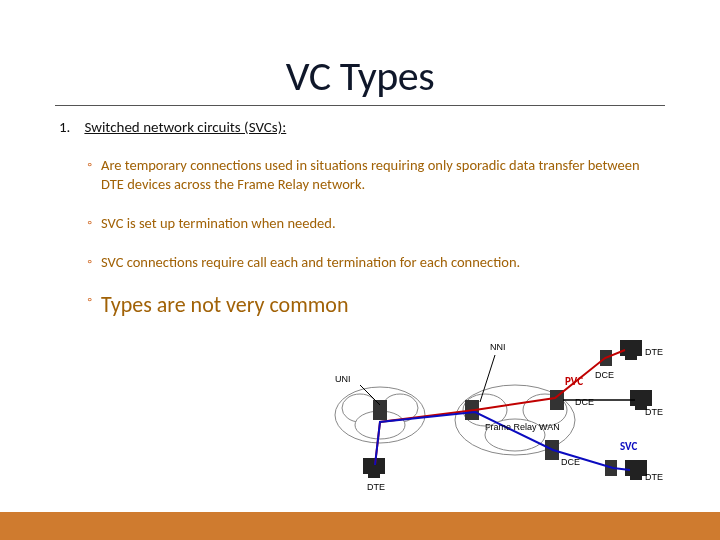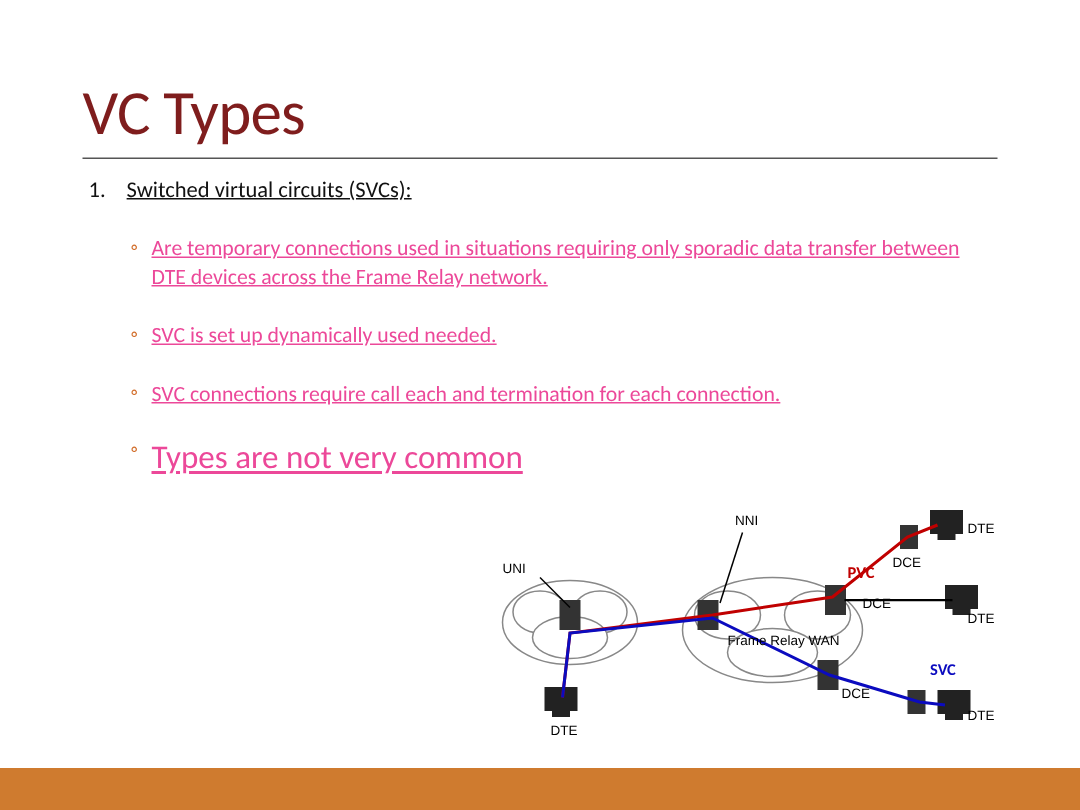--- a/index.html
+++ b/index.html
@@ -1,49 +1,49 @@
 <!DOCTYPE html>
 <html><head>
 <meta charset="utf-8">
 <style>
   * { box-sizing: border-box; margin: 0; padding: 0; }
   html, body { width: 720px; height: 540px; font-family: "Segoe UI", Calibri, Arial, sans-serif; background: #fff; overflow: hidden; }
   .slide { position: relative; width: 720px; height: 540px; padding: 50px 55px 0 55px; }
-  .title { font-size: 42px; font-weight: 300; color: #7f1d1d; letter-spacing: -0.5px; }
+  .title { font-size: 42px; font-weight: 300; color: #0f172a; letter-spacing: -0.5px; text-align: center; }
   .title-rule { border: none; border-top: 1px solid #555; margin-top: 4px; margin-bottom: 12px; }
   .list-item-1 { font-size: 15px; color: #111; margin-left: 4px; }
   .list-item-1 .num { display:inline-block; width:22px; }
   .list-item-1 .txt { text-decoration: underline; }
   .sub-list { margin-left: 32px; }
-  .sub-item { font-size: 14.5px; color: #ec4899; margin-top: 20px; line-height: 1.3; position: relative; padding-left: 14px; text-decoration: underline; }
+  .sub-item { font-size: 14.5px; color: #a16207; margin-top: 20px; line-height: 1.3; position: relative; padding-left: 14px; }
   .sub-item::before { content: "◦"; position: absolute; left: 0; top: 0; color: #d26e2b; font-size: 14px; }
   .sub-item.big { font-size: 22px; font-weight: 400; margin-top: 20px; }
   .diagram-wrap { position: absolute; right: 55px; bottom: 40px; width: 340px; height: 170px; }
   .footer-bar { position: absolute; left: 0; bottom: 0; width: 720px; height: 28px; background: #cf7b2f; }
   
   .diag-label { font-family: Arial, sans-serif; font-size: 9px; fill: #000; }
   .diag-label-red { fill: #c00000; font-weight: bold; font-size: 11px; }
   .diag-label-blue { fill: #0b0bbf; font-weight: bold; font-size: 11px; }
 </style>
 </head>
 <body>
 
 <div class="slide">
 
   <h1 class="title">VC Types</h1>
   <hr class="title-rule">
 
   <div class="list-item-1">
     <span class="num">1.</span>
-    <span class="txt">Switched virtual circuits (SVCs):</span>
+    <span class="txt">Switched network circuits (SVCs):</span>
   </div>
 
   <div class="sub-list">
     <div class="sub-item">Are temporary connections used in situations requiring only  sporadic data transfer between DTE devices across the Frame Relay network.</div>
-    <div class="sub-item">SVC is set up dynamically used needed.</div>
+    <div class="sub-item">SVC is set up termination when needed.</div>
     <div class="sub-item">SVC connections require call each and termination for each connection.</div>
     <div class="sub-item big">Types are not very common</div>
   </div>
 
   <div class="diagram-wrap">
     <svg viewBox="0 0 340 170" width="340" height="170">
 
       <g>
         <ellipse cx="55" cy="85" rx="45" ry="28" fill="#fff" stroke="#888" stroke-width="1"></ellipse>
         <ellipse cx="35" cy="78" rx="18" ry="14" fill="#fff" stroke="#888" stroke-width="1"></ellipse>

